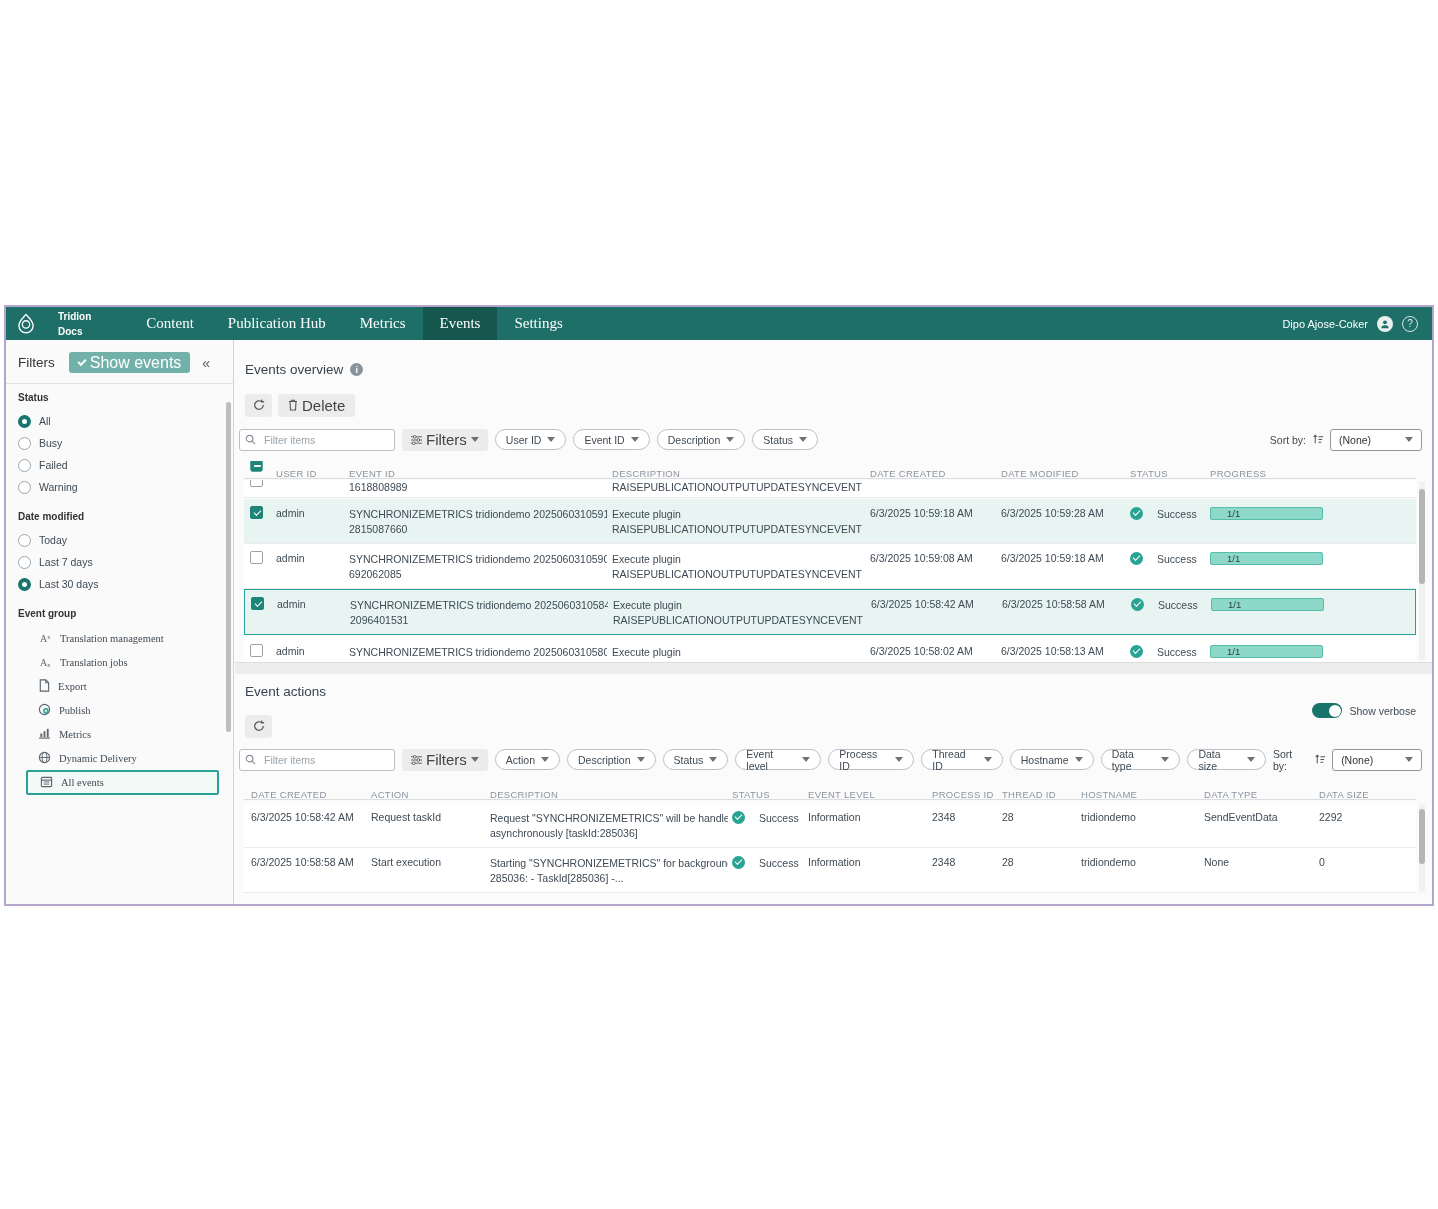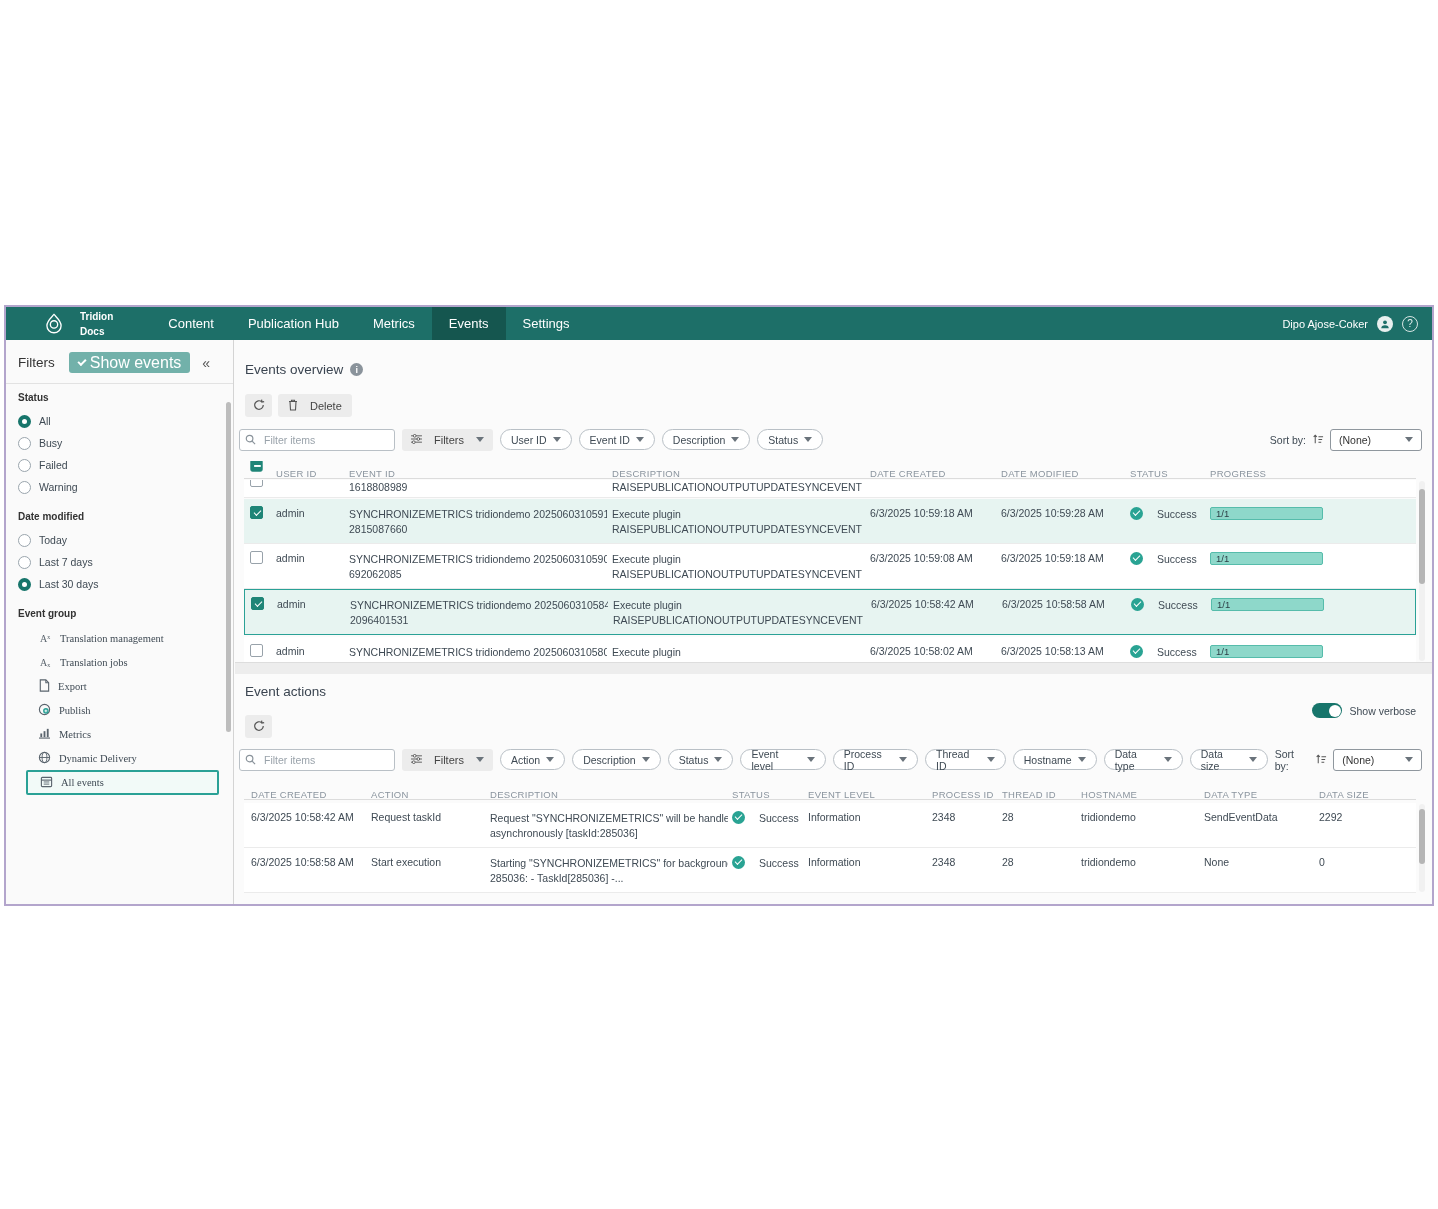--- a/index.html
+++ b/index.html
@@ -2,25 +2,25 @@
 <html><head>
 <meta charset="utf-8">
 <style>
   * { margin:0; padding:0; box-sizing:border-box; }
   html,body { background:#ffffff; width:1438px; height:1209px; font-family:"Liberation Sans", sans-serif; }
   .app { position:absolute; left:4px; top:305px; width:1430px; height:601px;
          border:2px solid #b3a5cc; background:#fbfbfb; overflow:hidden; }
 
   
   .nav { position:absolute; left:0; top:0; right:0; height:33px; background:#1d6f68; display:flex; align-items:center; color:#fff; }
-  .brand { display:flex; align-items:center; gap:16px; padding:0 14px 0 10px;margin-left:28px; }
+  .brand { display:flex; align-items:center; gap:22px; padding:0 14px 0 10px; }
   .brand svg { display:block; }
   .brand-txt { font-size:10px; font-weight:bold; line-height:11px; }
   .tabs { display:flex; height:33px; margin-left:24px; }
-  .tab { display:flex; align-items:center; padding:0 17px; font-size:13px; cursor:pointer; }
+  .tab { display:flex; align-items:center; padding:0 17px; font-size:15px; cursor:pointer;font-family:Liberation Serif, serif; }
   .tab.active { background:#15564f; }
   .nav-right { margin-left:auto; display:flex; align-items:center; gap:9px; padding-right:14px; }
   .user-name { font-size:11px; }
   .nav-ic { width:16px; height:16px; border-radius:50%; display:flex; align-items:center; justify-content:center; }
   .avatar { background:#e9f0ef; color:#1d6f68; font-size:10px; }
   .help { border:1.3px solid #d7e5e3; color:#e8f1f0; font-size:10px; }
 
   
   .sidebar { position:absolute; left:0; top:33px; width:228px; bottom:0; background:#fafafa; border-right:1px solid #d4d4d4; font-size:10.5px; color:#3f4a54; }
   .sb-head { display:flex; align-items:center; padding:12px 10px 10px 12px; }
@@ -38,21 +38,21 @@
   .eg-item { display:flex; align-items:center; gap:8px; height:24px; padding-left:20px; cursor:pointer; color:#3f4a54;font-family:Liberation Serif, serif; }
   .eg-item svg { flex:0 0 auto; }
   .eg-item.sel { border:2px solid #2aa196; background:#f2faf8; border-radius:2px; height:25px; margin-left:8px; padding-left:12px; margin-right:2px; }
   .ticon { font-size:10px; color:#5a646d; width:14px; text-align:center; }
   .sb-scroll { position:absolute; right:2px; top:62px; width:5px; height:330px; background:#bdbdbd; border-radius:3px; }
 
   
   .main { position:absolute; left:229px; top:33px; right:0; bottom:0; background:#fbfbfb; }
   .sec-title { position:absolute; left:10px; font-size:13.5px; color:#3a4450; display:flex; align-items:center; gap:7px; }
   .info-ic { width:13px; height:13px; border-radius:50%; background:#8a939b; color:#fff; font-size:9px; font-weight:bold; display:flex; align-items:center; justify-content:center; font-style:normal; }
-  .btn { background:#ececec; border:none; border-radius:3px; height:23px; display:flex; align-items:center; justify-content:center; gap:12px; font-size:11px; color:#444; cursor:pointer; font-family:inherit;text-align:right; }
+  .btn { background:#ececec; border:none; border-radius:3px; height:23px; display:flex; align-items:center; justify-content:center; gap:4px; font-size:15px; color:#444; cursor:pointer; font-family:inherit;text-align:right; }
   .ic { color:#555; }
 
   .filter-row { position:absolute; left:4px; right:10px; height:23px; display:flex; align-items:center; gap:7px; }
   .search { position:relative; width:156px; height:22px; flex:0 0 auto; }
   .search input { width:100%; height:100%; border:1px solid #b9c0c6; border-radius:3px; padding:0 6px 0 24px; font-size:10.5px; color:#333; font-family:inherit; background:#fff; }
   .search input::placeholder { color:#9aa3ab; }
   .search svg { position:absolute; left:6px; top:5px; }
   .btn-filters { padding:0 9px; height:22px; }
   .pill { height:21px; border:1px solid #b9c0c6; border-radius:11px; background:#fff; display:flex; align-items:center; gap:6px; padding:0 10px; font-size:10.5px; color:#3f4a54; cursor:pointer; }
   .caret { width:0; height:0; border-left:4px solid transparent; border-right:4px solid transparent; border-top:5px solid #6a737b; }
@@ -80,21 +80,21 @@
   .ov .c-progress { left:966px; width:118px; top:8px; }
   .hdr-row.ov .c-check { top:1px; }
 
   .cb { display:inline-block; width:13px; height:13px; border-radius:2px; border:1.4px solid #98a2aa; background:#fff; position:relative; cursor:pointer; }
   .cb.checked, .cb.ind { background:#1f8577; border-color:#1f8577; }
   .cb.checked::after { content:""; position:absolute; left:2.5px; top:2.5px; width:6px; height:3px; border-left:1.6px solid #fff; border-bottom:1.6px solid #fff; transform:rotate(-45deg); }
   .cb.ind::after { content:""; position:absolute; left:2.5px; top:5px; width:7px; height:1.8px; background:#fff; }
   .status-wrap { display:flex; align-items:center; gap:14px; }
   .okicon { width:13px; height:13px; border-radius:50%; background:#29a393; position:relative; flex:0 0 auto; }
   .okicon::after { content:""; position:absolute; left:3px; top:3.2px; width:6px; height:3px; border-left:1.5px solid #fff; border-bottom:1.5px solid #fff; transform:rotate(-45deg); }
-  .pbar { display:block; width:113px; height:13px; background:#8ed8ca; border:1px solid #56bcab; border-radius:2px; font-size:9.5px; color:#2c3e46; line-height:11px; padding-left:5px; }
+  .pbar { display:block; width:113px; height:13px; background:#8ed8ca; border:1px solid #56bcab; border-radius:2px; font-size:9.5px; color:#2c3e46; line-height:11px; padding-left:16px; }
 
   .gap-band { position:absolute; left:0; right:0; height:12px; background:#ededed; border-top:1px solid #ddd; }
 
   
   .toggle-wrap { position:absolute; display:flex; align-items:center; gap:7px; }
   .toggle { width:30px; height:15px; border-radius:8px; background:#17756b; position:relative; cursor:pointer; }
   .toggle::after { content:""; position:absolute; right:1.5px; top:1.5px; width:12px; height:12px; border-radius:50%; background:#fff; }
   .toggle-lab { font-size:10.5px; color:#3f4a54; }
 
   

